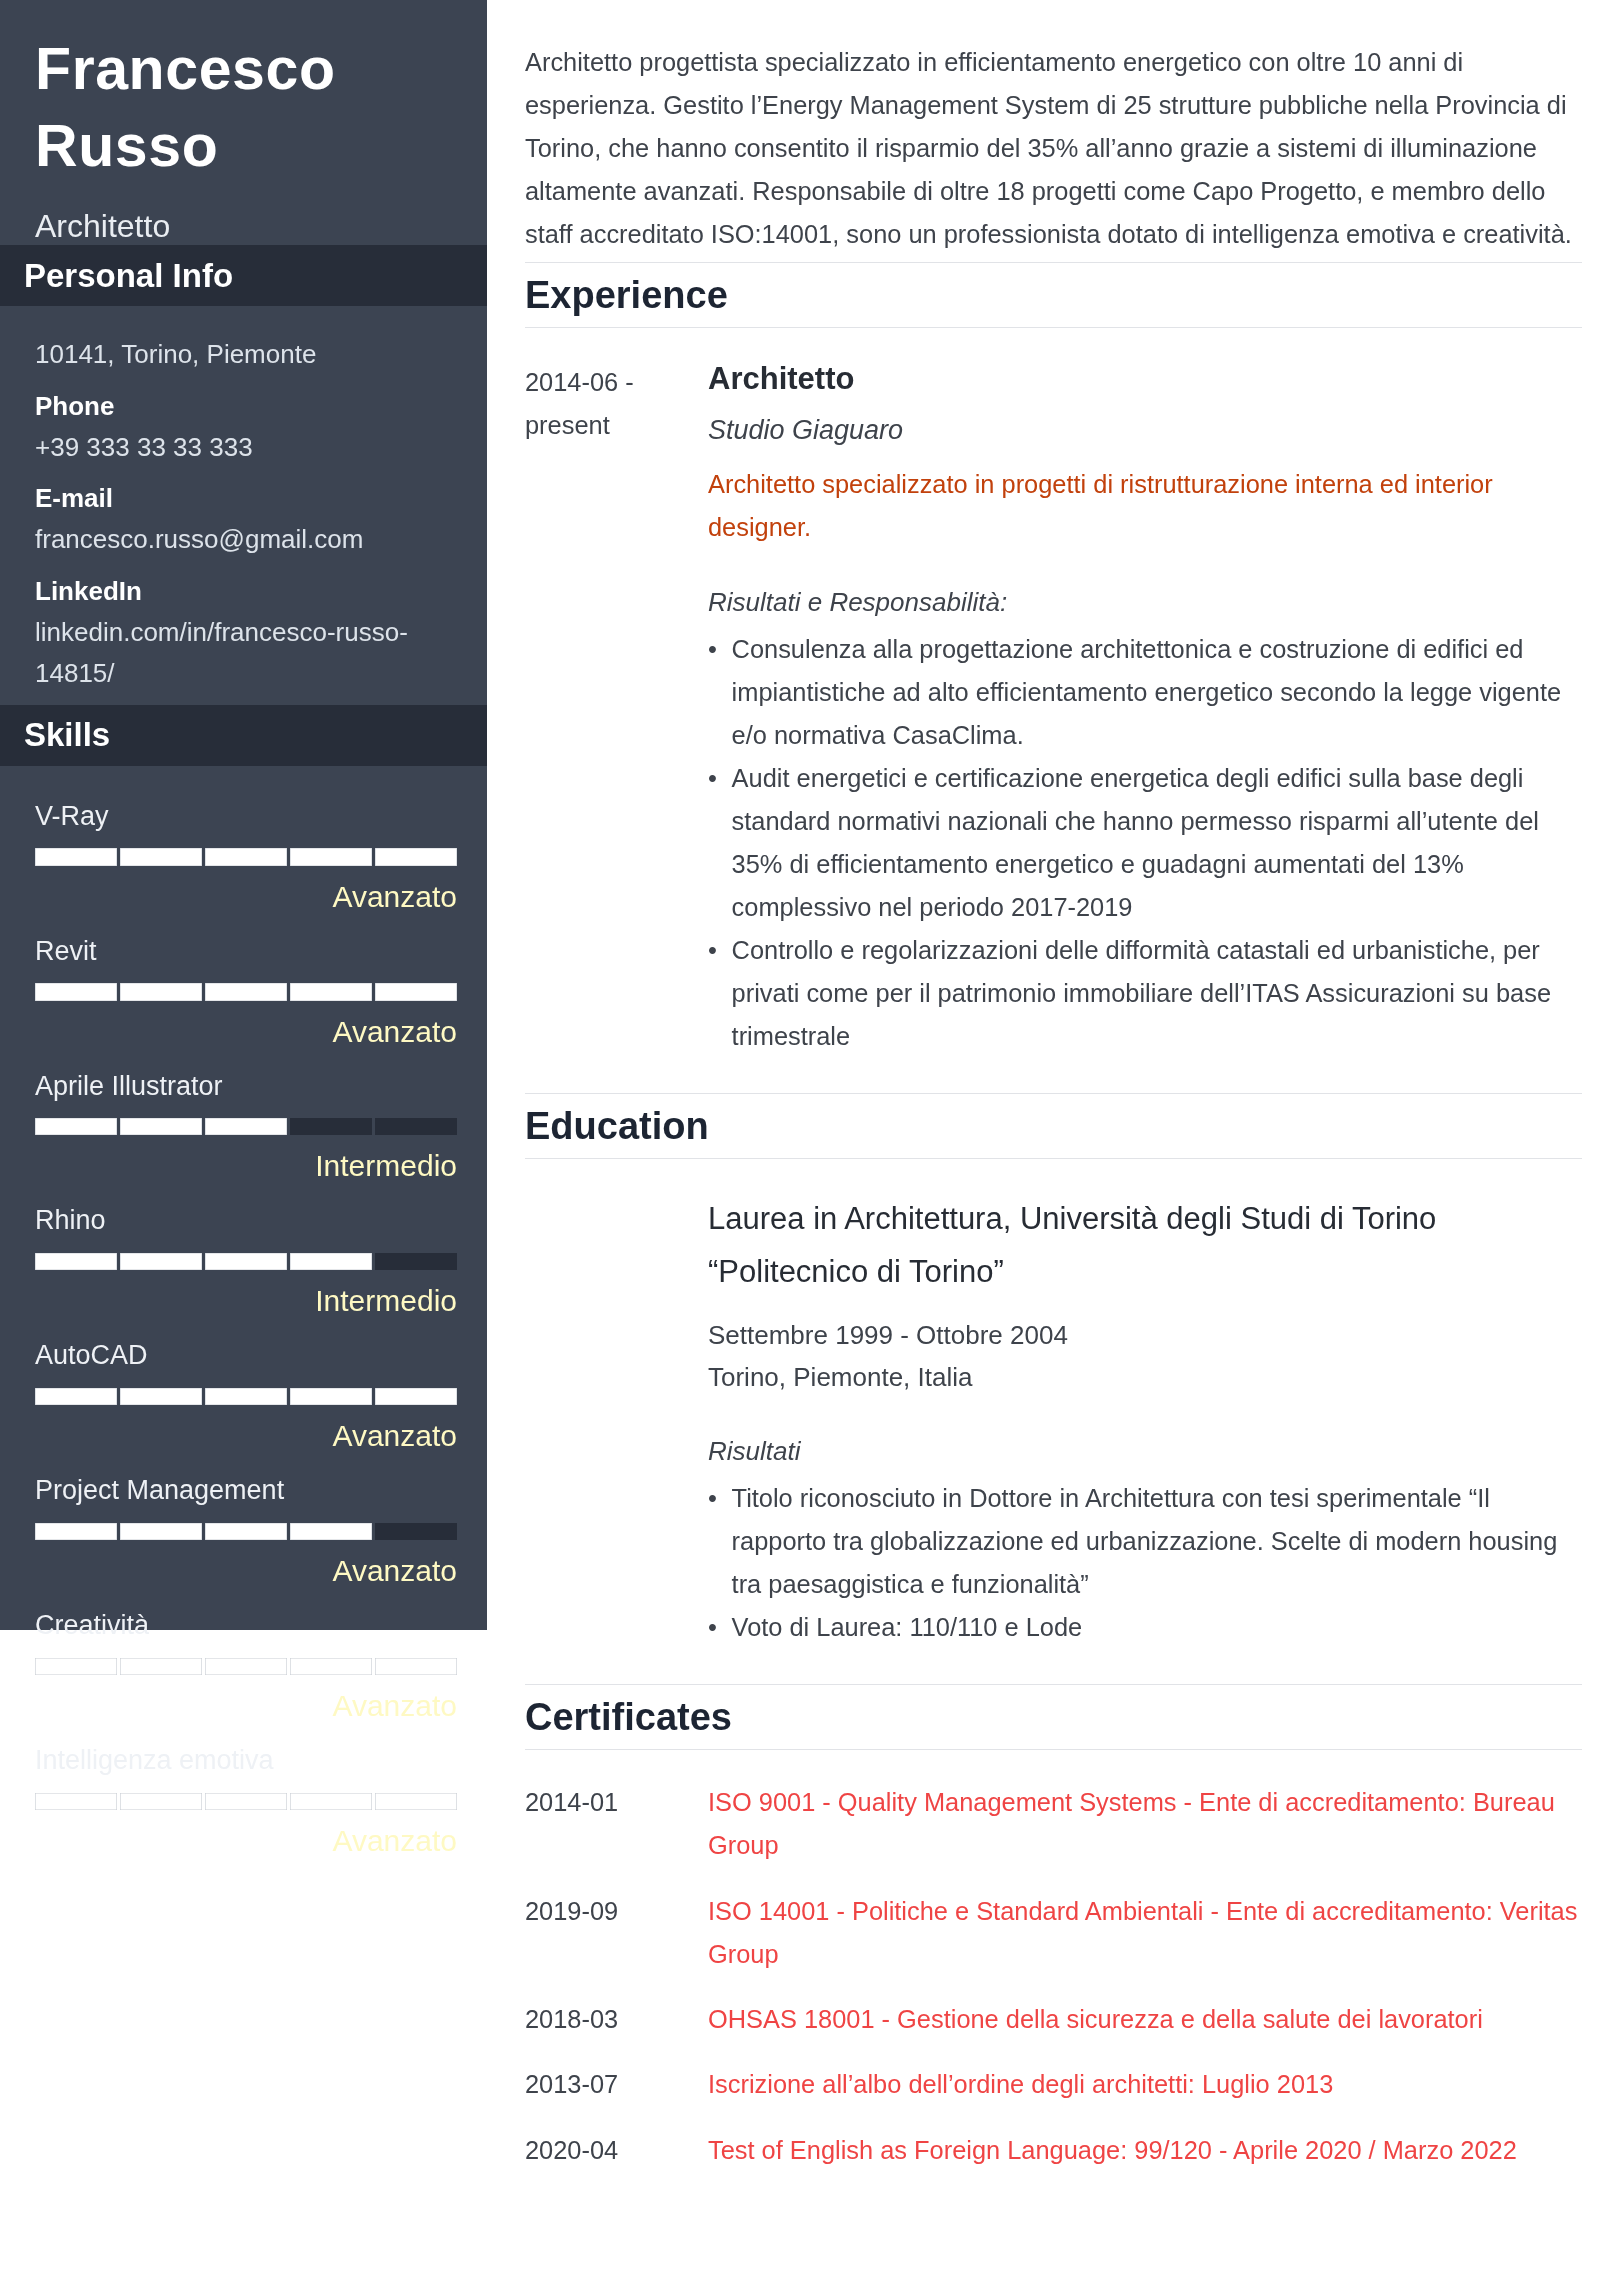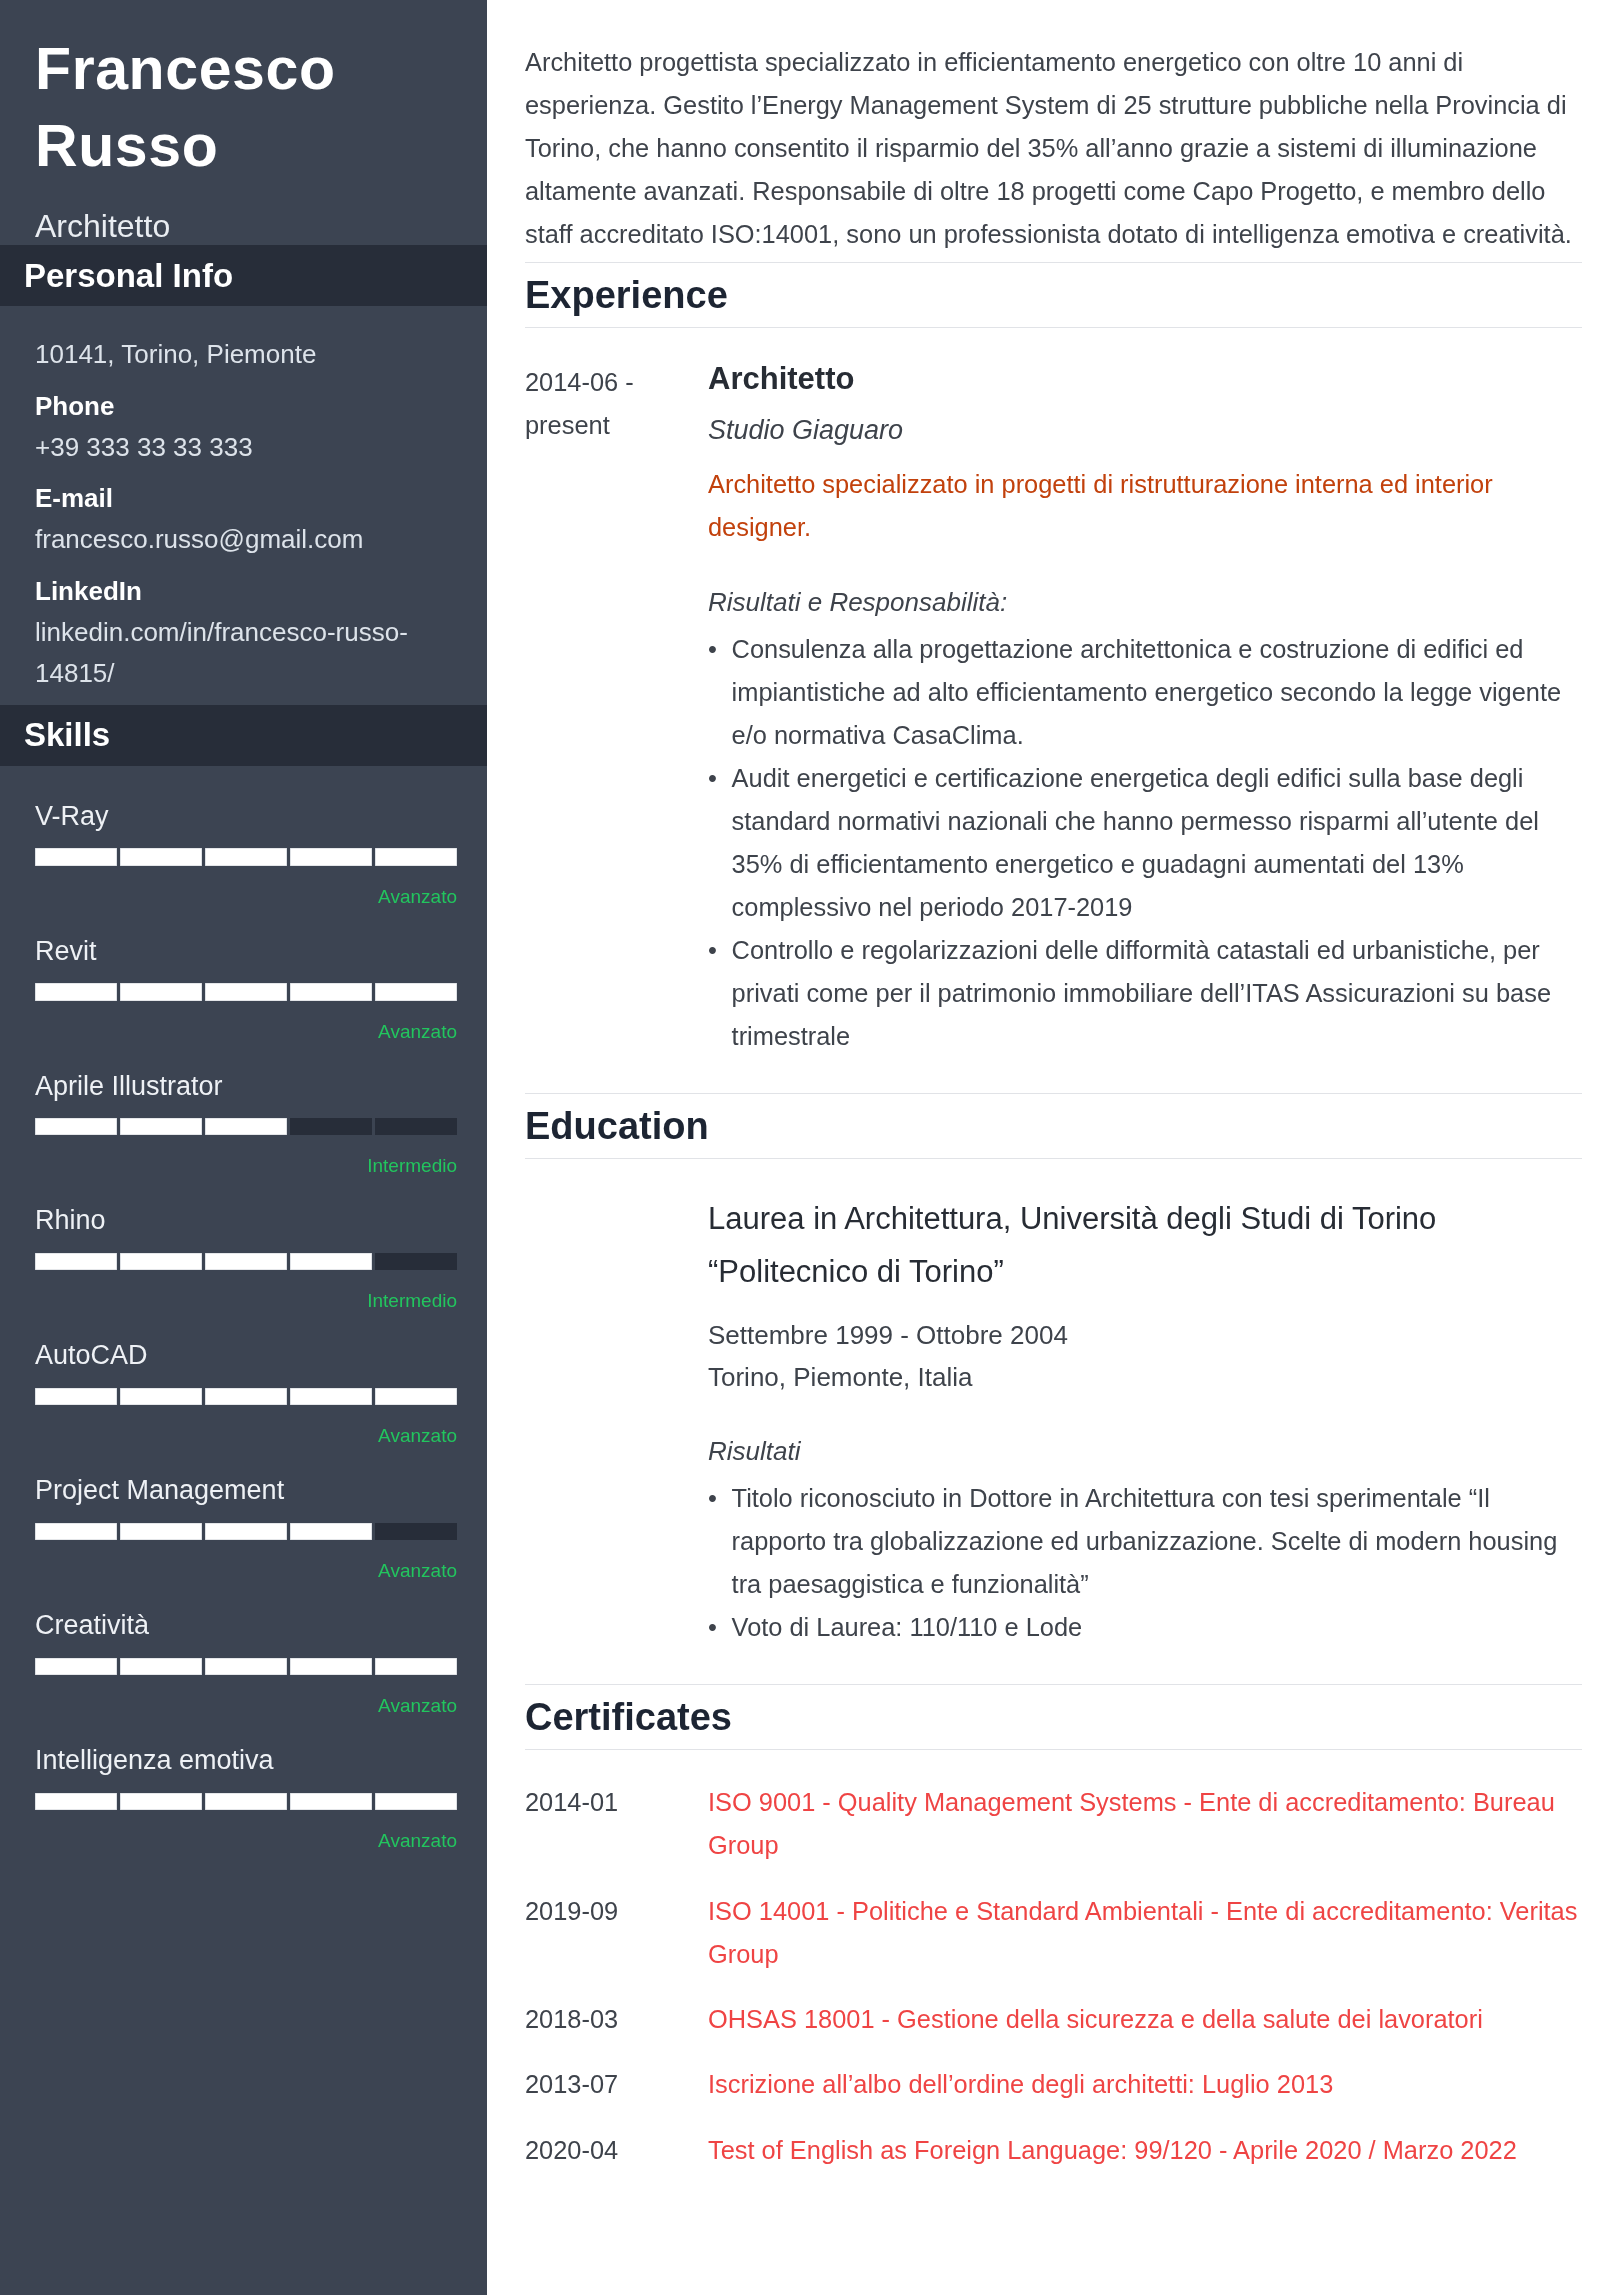--- a/index.html
+++ b/index.html
@@ -10,21 +10,21 @@
   }
   body {
     width: 1623px; height: 2295px;
     position: relative;
     overflow: hidden;
   }
 
   
   .sidebar {
     position: absolute; left: 0; top: 0;
-    width: 487px; height: 2295px;
+    width: 487px; height: 1630px;
     background: #3c4452;
     color: #ffffff;
   }
   .name {
     margin: 31px 35px 0 35px;
     max-width: 378px;
     font-size: 59px; line-height: 1.3; font-weight: bold;
     color: #ffffff; letter-spacing: 0.6px;
   }
   .job-title {
@@ -49,21 +49,21 @@
   .skill-bar {
     margin-top: 15.3px;
     width: 422px; height: 17.7px;
     display: flex; gap: 3px;
   }
   .seg { flex: 1 1 0; background: #272d39; }
   .seg.filled { background: #ffffff; box-shadow: 0 0 0 0.6px #c9ced4 inset; }
   .skill-level {
     margin-top: 14px; width: 422px;
     text-align: right;
-    font-size: 19px; line-height: 34px; color: #22c55e;
+    font-size: 30px; line-height: 34px; color: #fef9c3;
   }
 
   
   .main {
     margin-left: 487px;
     padding: 41px 41px 0 38px;
     color: #3e434b;
   }
   .summary { margin: 0; font-size: 25.4px; line-height: 43px; color: #3e434b; }
 

